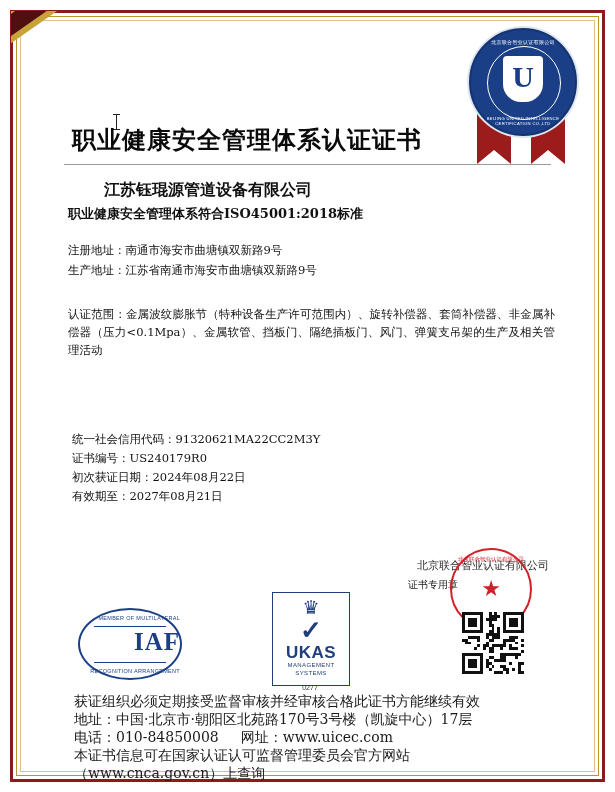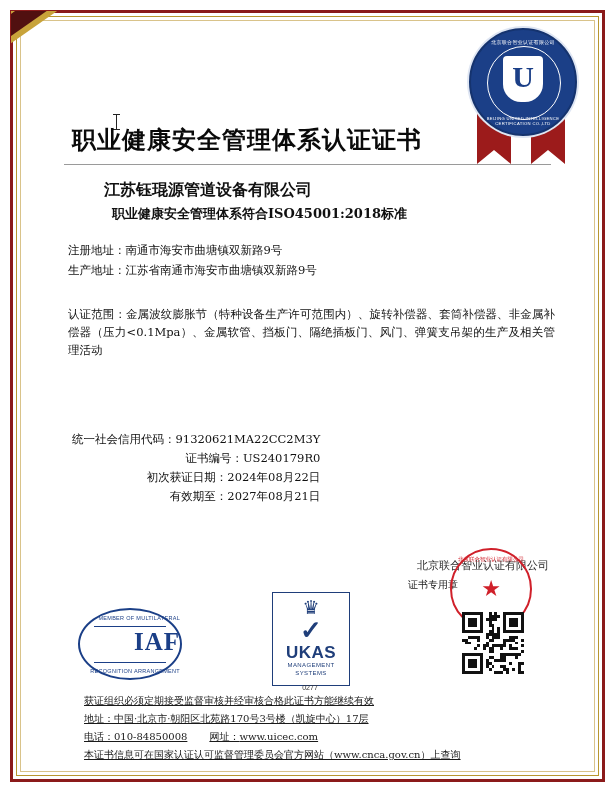--- a/index.html
+++ b/index.html
@@ -189,21 +189,20 @@
     font-family: "DejaVu Serif", serif;
     margin-left: 36px;
   }
   .standard {
     position: absolute;
     left: 68px;
     top: 205px;
     font-size: 13px;
     font-weight: bold;
     font-family: "DejaVu Serif", serif;
-    margin-left: 44px;
   }
   .addr-block {
     position: absolute;
     left: 68px;
     top: 240px;
     font-size: 11.5px;
     line-height: 20px;
     font-family: "DejaVu Serif", serif;
   }
   .addr-row .lbl { display: inline-block; }
@@ -219,21 +218,20 @@
     text-align: justify;
   }
 
   .ids {
     position: absolute;
     left: 72px;
     top: 430px;
     font-size: 11.5px;
     line-height: 19px;
     font-family: "DejaVu Serif", serif;
-    text-align: right;
   }
 
   
   .seal {
     position: absolute;
     left: 450px;
     top: 548px;
     width: 78px;
     height: 78px;
     border-radius: 50%;
@@ -377,28 +375,27 @@
     display: grid;
     grid-template-columns: repeat(21, 1fr);
     grid-template-rows: repeat(21, 1fr);
   }
   .qr .qr-grid i { background: transparent; }
   .qr .qr-grid i.on { background: #111; }
 
   
   .footer {
     position: absolute;
-    left: 84px;
+    left: 74px;
     right: 60px;
     top: 692px;
-    font-size: 10px;
+    font-size: 14px;
     line-height: 18px;
     font-family: "DejaVu Serif", serif;
     color: #1a1a1a;
-    text-decoration: underline;
   }
   .footer .sp { display: inline-block; width: 22px; }
 </style>
 </head>
 <body>
 
 <div class="cert">
 
   <div class="border-outer"></div>
   <div class="border-inner"></div>

